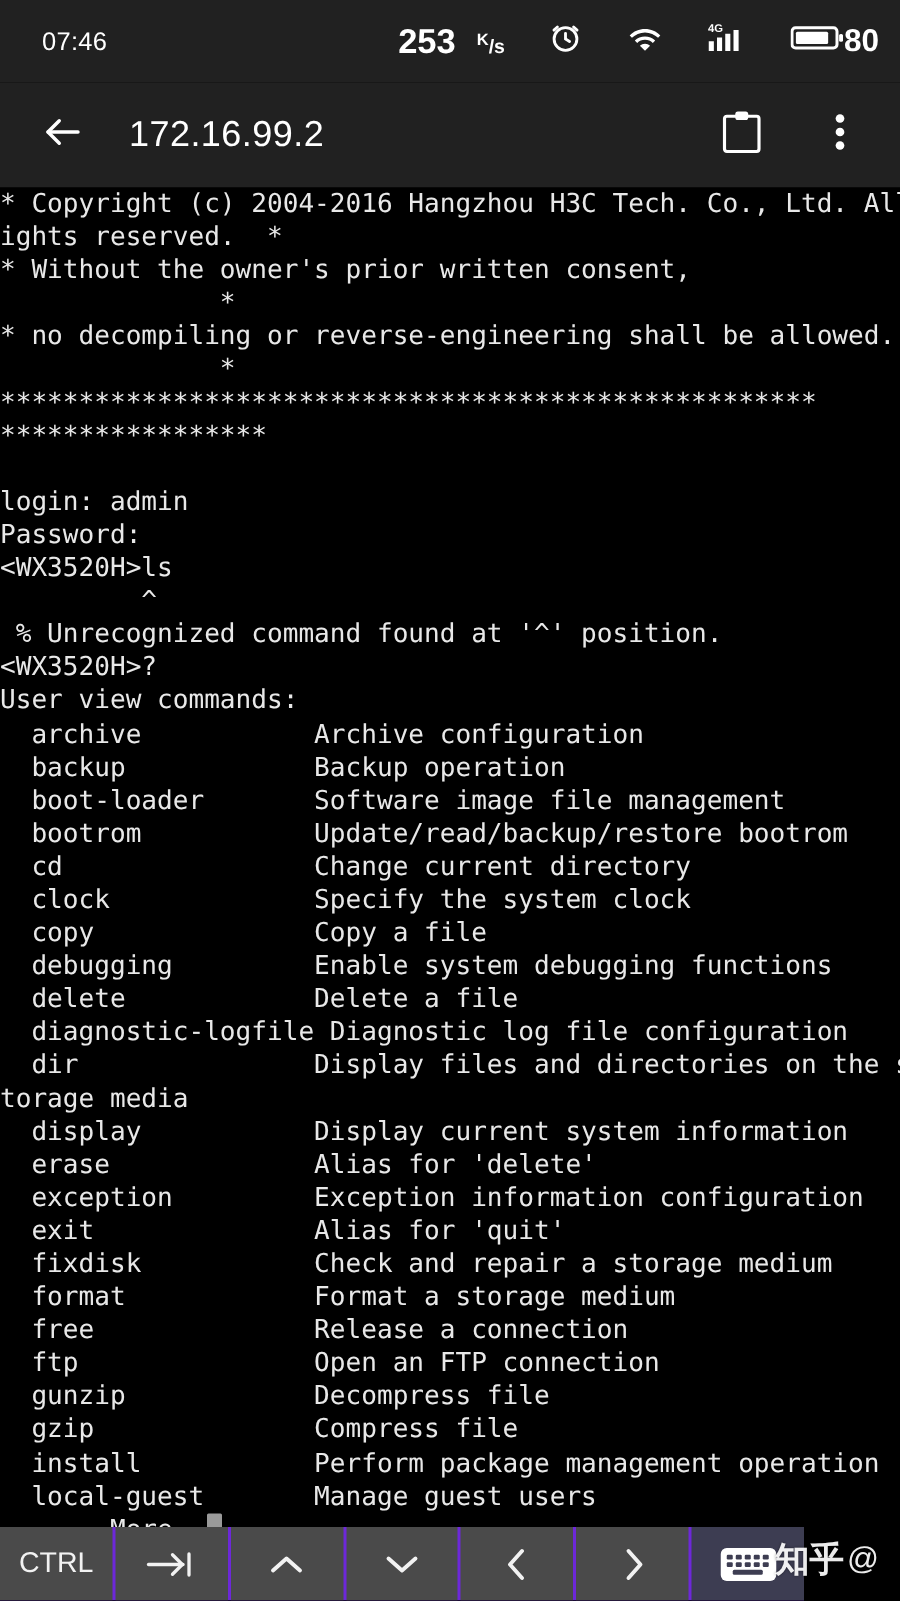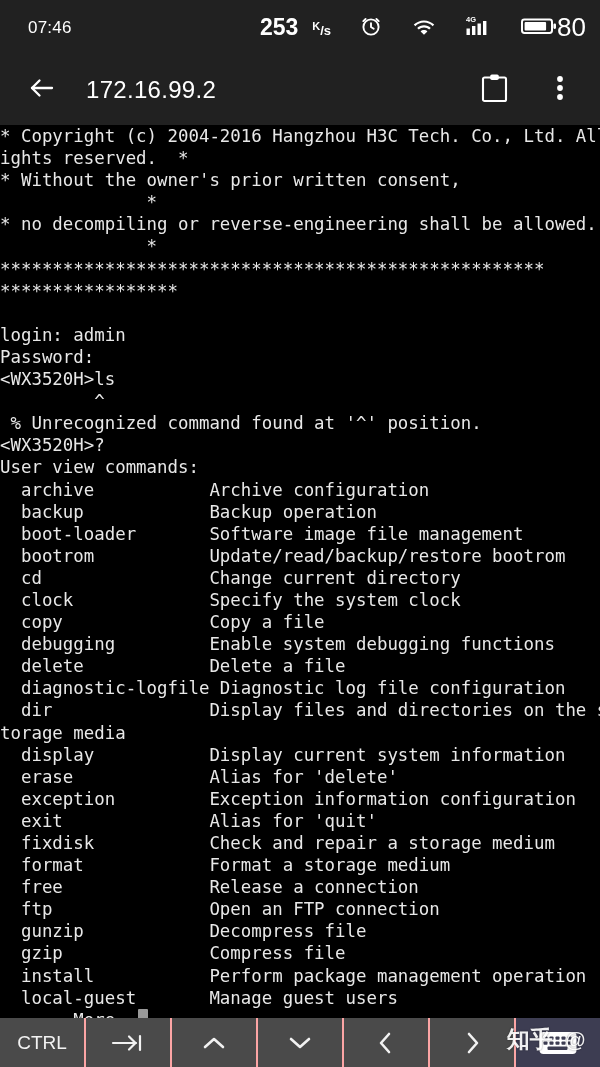--- a/index.html
+++ b/index.html
@@ -15,21 +15,21 @@
   .statusbar {
     height:55px; background:#212121; color:#fff;
     display:flex; align-items:center; padding:0 14px;
     font-family:"Liberation Sans", sans-serif;
   }
   .sb-clock { font-size:17px; font-weight:400; letter-spacing:.2px;margin-left:14px; }
   .sb-right { margin-left:auto; display:flex; align-items:center; gap:0; }
   .sb-rate { font-size:23px; font-weight:600; display:flex; align-items:baseline; }
   .sb-rate .unit { font-size:13px; font-weight:600; margin-left:14px; line-height:1; }
   .sb-rate .unit sup { font-size:11px; }
-  .sb-batt-num { font-size:26px; font-weight:400; }
+  .sb-batt-num { font-size:21px; font-weight:700; }
   .ic { display:block;margin-left:28px; }
 
   
   .appbar {
     height:70px; background:#212121; color:#fff;
     display:flex; align-items:center; padding:0 20px;
     font-family:"Liberation Sans", sans-serif;
   }
   .appbar-back { width:44px; height:44px; display:flex; align-items:center; justify-content:center; cursor:pointer; }
   .appbar-title { font-size:24px; margin-left:22px; letter-spacing:.3px; white-space:nowrap; }
@@ -42,43 +42,43 @@
     background:#000; color:#e8e8e8;
     font-family:"DejaVu Sans Mono", monospace;
     font-size:17.4px; line-height:22.1px;
     white-space:pre; overflow:hidden;
     letter-spacing:0px;
   }
   .terminal .line { height:22.1px; }
 
   
   .keybar {
-    position:absolute; left:0; bottom:0; width:600px; height:49px;
-    display:flex; background:#fca5a5;
+    position:absolute; left:0; bottom:0; width:536px; height:49px;
+    display:flex; background:#6d28d9;
   }
   .key {
     flex:1 1 0; background:#4a4a4a; margin-right:2px;
     display:flex; align-items:center; justify-content:center;
     color:#f2f2f2; font-family:"Liberation Sans", sans-serif;
     font-size:19px; cursor:pointer; user-select:none;
   }
   .key:last-child { margin-right:0; }
   .key.kbd { background:#3d3d52; }
   .key svg { display:block; }
 
   
   .scroll-thumb {
     position:absolute; right:452px; bottom:22px;
     width:10px; height:36px; background:#9a9a9a; border-radius:1px;
   }
 
   
   .watermark {
     position:absolute; right:14px; bottom:12px;
-    display:flex; align-items:center; gap:12px;
+    display:flex; align-items:center; gap:2px;
     color:#ffffff; opacity:.92;
     font-family:"Liberation Sans", sans-serif;
     font-size:23px; font-weight:700; pointer-events:none;
     text-shadow:0 0 2px rgba(0,0,0,.5);
   }
   .watermark .at { font-size:21px; font-weight:400; }
 </style>
 </head>
 <body>
 

